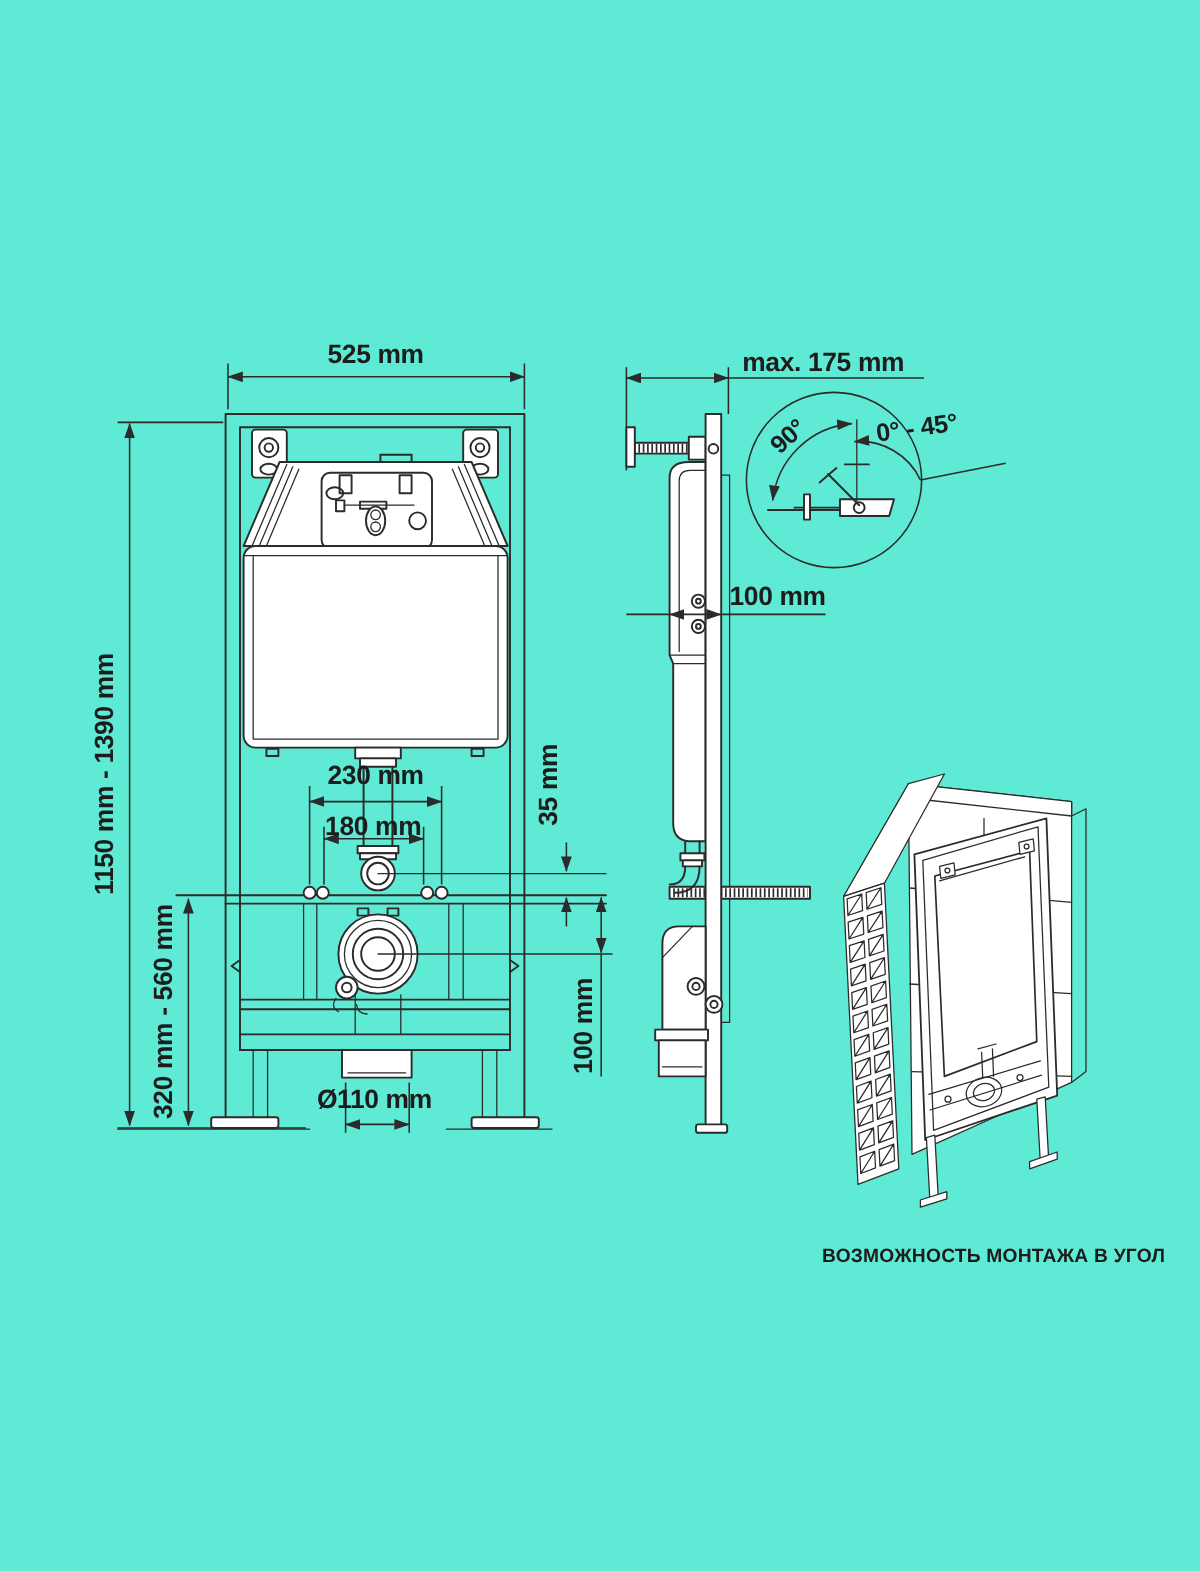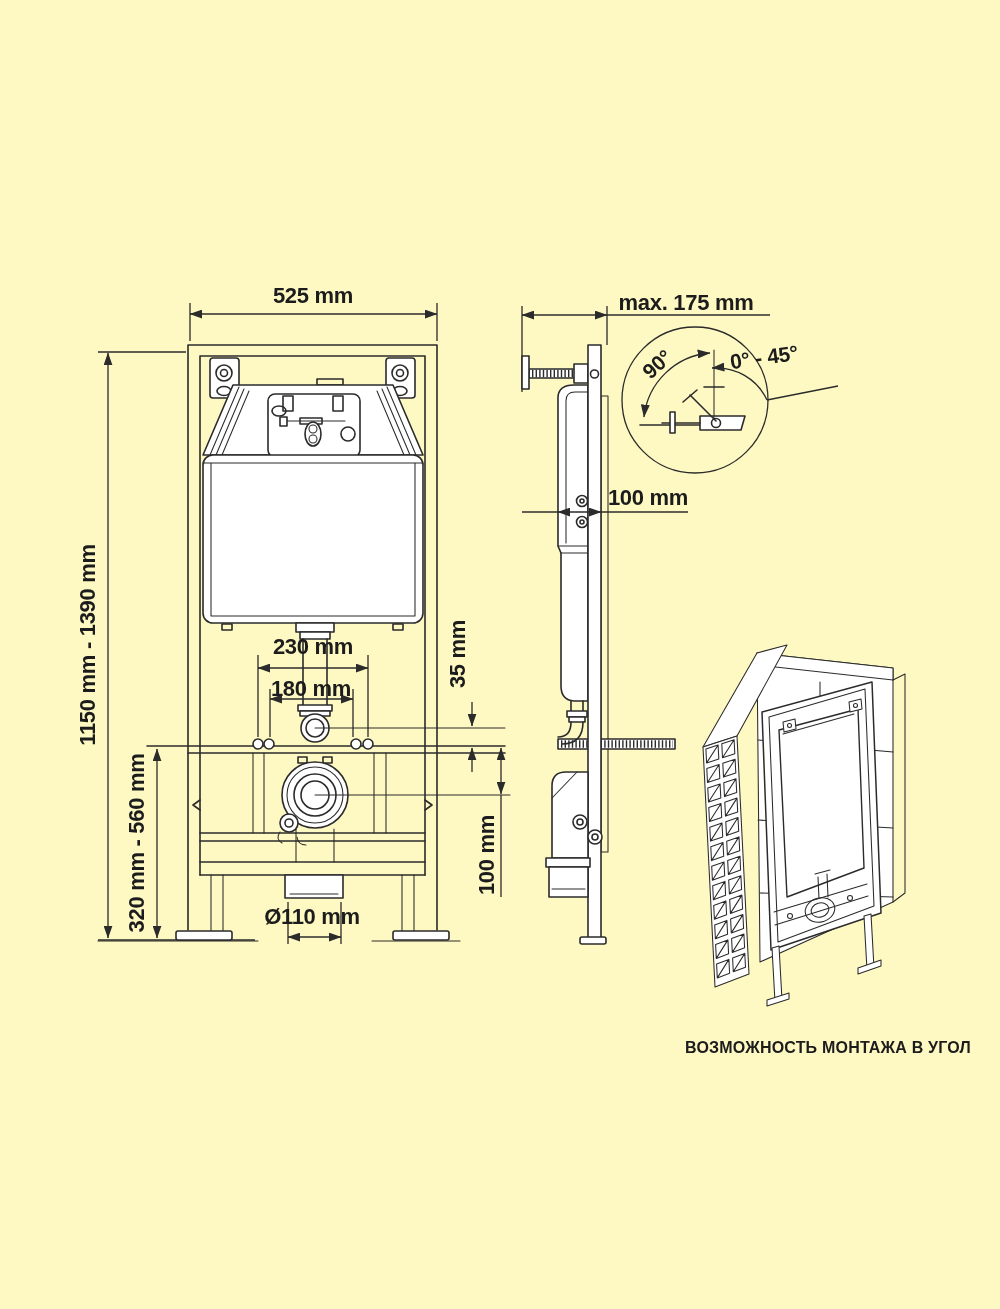--- a/index.html
+++ b/index.html
@@ -1,16 +1,16 @@
 <!DOCTYPE html>
 <html><head>
 <meta charset="utf-8">
 <style>
   html,body{margin:0;padding:0;background:#fff;}
-  #stage{position:relative;width:1000px;height:1309px;background:#fef9c3;overflow:hidden;}
+  #stage{position:relative;width:1000px;height:1309px;background:#5eead4;overflow:hidden;}
   svg{display:block;}
   .s{stroke:#2b2b2b;fill:none;stroke-width:1.6;stroke-linecap:round;stroke-linejoin:round;}
   .sw{stroke:#2b2b2b;fill:#ffffff;stroke-width:1.6;stroke-linejoin:round;}
   .thin{stroke:#2b2b2b;fill:none;stroke-width:1.05;stroke-linecap:round;stroke-linejoin:round;}
   .dim{stroke:#2b2b2b;fill:none;stroke-width:1.3;stroke-linecap:butt;}
   .hatch{stroke:#2b2b2b;fill:none;stroke-width:7.5;stroke-dasharray:1.4 2.2;}
   .ar{marker-start:url(#arr);marker-end:url(#arr);}
   .are{marker-end:url(#arr);}
   .ars{marker-start:url(#arr);}
   .t{font-family:"Liberation Sans","DejaVu Sans",sans-serif;font-weight:bold;fill:#1c1c1c;letter-spacing:-0.3px;}

